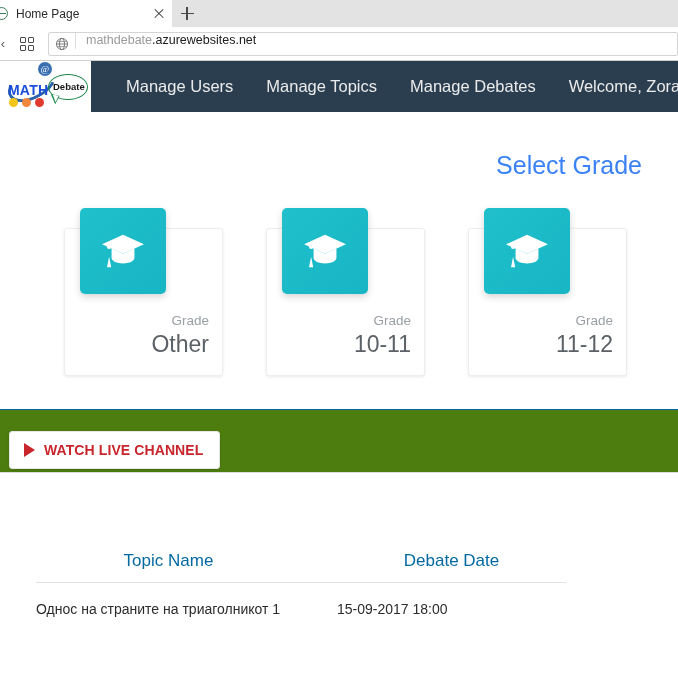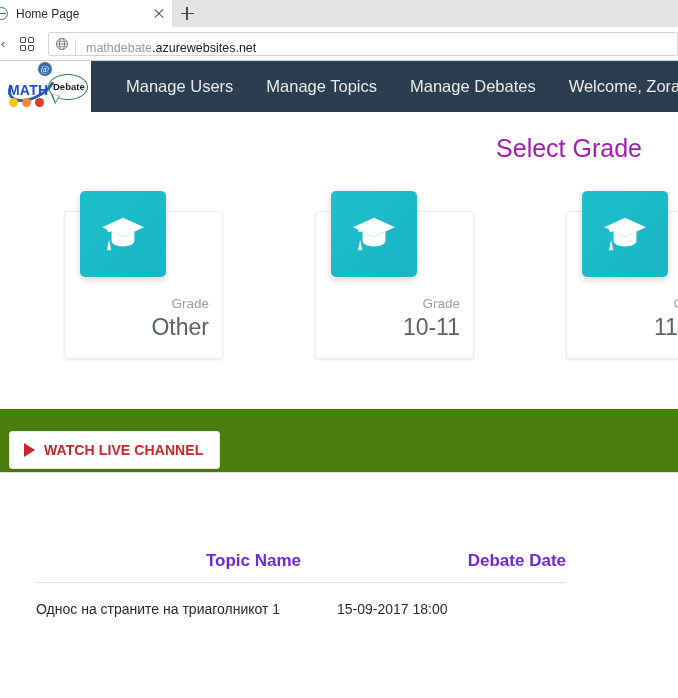--- a/index.html
+++ b/index.html
@@ -149,21 +149,21 @@
   }
   .omnibox {
     flex: 1 1 auto;
     height: 24px;
     margin-left: 8px;
     margin-right: 0;
     border: 1px solid #d4d4d4;
     border-radius: 2px;
     background: #fff;
     display: flex;
-    align-items: flex-end;
+    align-items: flex-start;
     box-sizing: border-box;
   }
   .globe {
     width: 26px;
     height: 22px;
     display: flex;
     align-items: center;
     justify-content: center;
     flex: 0 0 auto;
   }
@@ -342,32 +342,32 @@
   
   .grade-section {
     background: #ffffff;
     padding: 0;
     height: 297px;
     box-sizing: border-box;
     position: relative;
   }
   .grade-title {
     text-align: right;
-    color: #a21caf;
+    color: #3b82f6;
     font-size: 25px;
     font-weight: normal;
     padding-right: 36px;
-    padding-top: 22px;
+    padding-top: 39px;
     margin: 0;
   }
   .cards {
     display: flex;
     padding-left: 64px;
     padding-top: 48px;
-    gap: 92px;
+    gap: 43px;
   }
   .card {
     width: 157px;
     height: 146px;
     background: #ffffff;
     border: 1px solid #eceef0;
     border-radius: 3px;
     box-shadow: 0 1px 3px rgba(0,0,0,0.09);
     position: relative;
     flex: 0 0 auto;
@@ -459,24 +459,24 @@
   .table-wrap {
     padding: 40px 0 0 36px;
     width: 530px;
   }
   table.debates-table {
     width: 100%;
     border-collapse: collapse;
     table-layout: fixed;
   }
   table.debates-table th {
-    text-align: right;
+    text-align: center;
     font-size: 17px;
-    font-weight: bold;
-    color: #6d28d9;
+    font-weight: normal;
+    color: #0369a1;
     padding: 0 0 11px 0;
     border-bottom: 1px solid #e0e0e0;
   }
   table.debates-table th.col-date,
   table.debates-table td.col-date {
     padding-left: 36px;
   }
   table.debates-table td {
     font-size: 14px;
     color: #2c2c2c;

